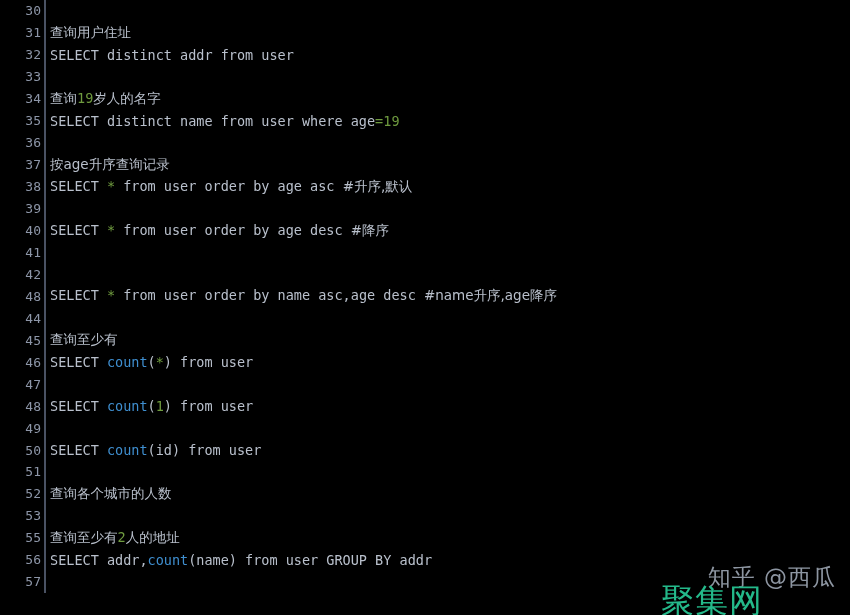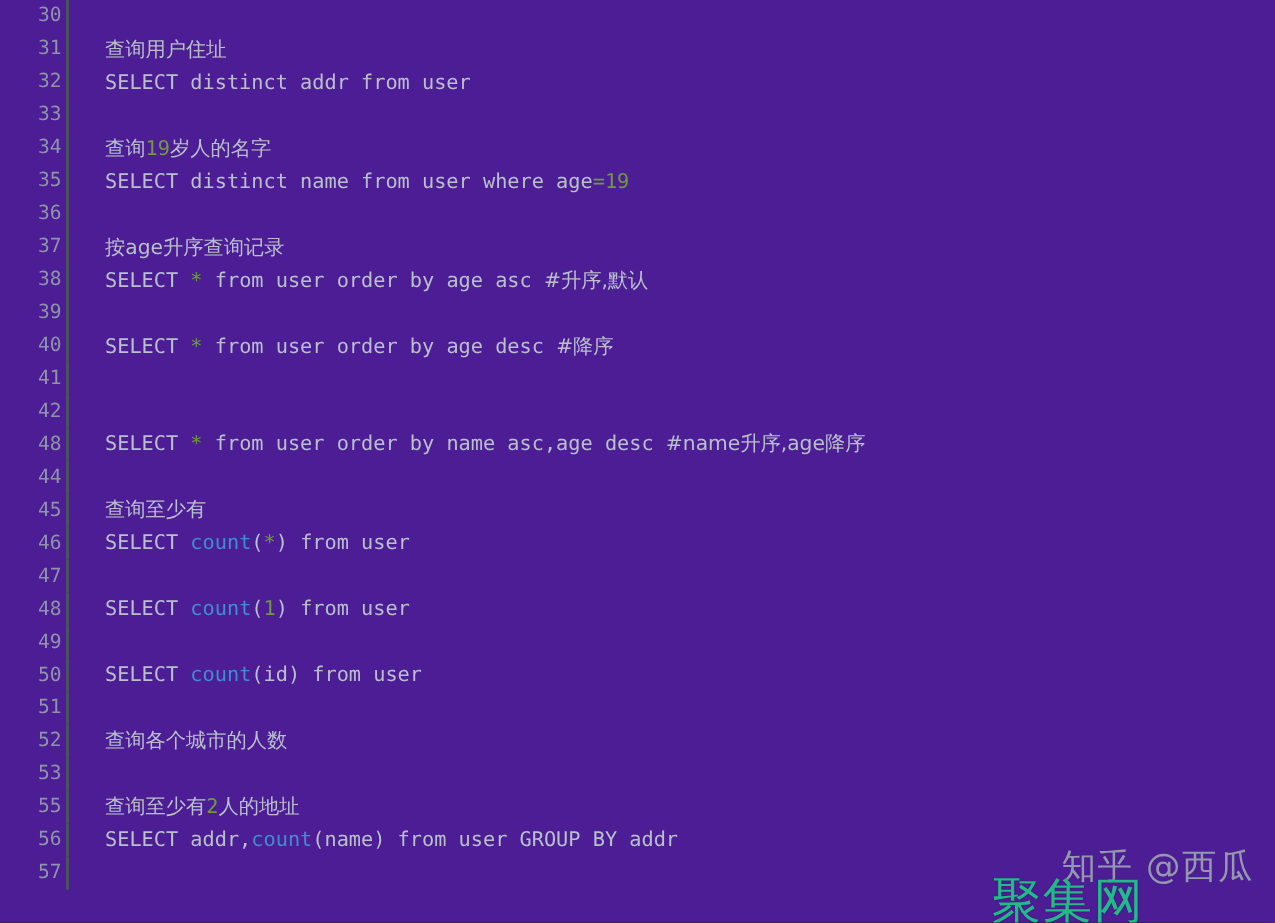--- a/index.html
+++ b/index.html
@@ -10,21 +10,21 @@
   body {
     width: 850px;
     height: 615px;
     overflow: hidden;
     font-family: "DejaVu Sans Mono", "Liberation Mono", monospace;
   }
   #editor {
     position: relative;
     width: 850px;
     height: 615px;
-    background: #4c1d95;
+    background: #000000;
     box-sizing: border-box;
   }
   .code-area {
     position: absolute;
     top: 0;
     left: 0;
     right: 0;
     bottom: 0;
   }
   .line {
@@ -45,21 +45,21 @@
     user-select: none;
   }
   .sep {
     width: 2px;
     min-width: 2px;
     height: 21.96px;
     background: #4a5263;
     margin-left: 3px;
   }
   .content {
-    padding-left: 24px;
+    padding-left: 4px;
     font-size: 13.5px;
     color: #b9c0cc;
     font-family: "DejaVu Sans Mono", "Liberation Mono", monospace;
     white-space: pre;
     overflow: hidden;
     text-align: right;
   }
   .tok-plain  { color: #b9c0cc; }
   .tok-num    { color: #6f9b3f; }
   .tok-op     { color: #6f9b3f; }

